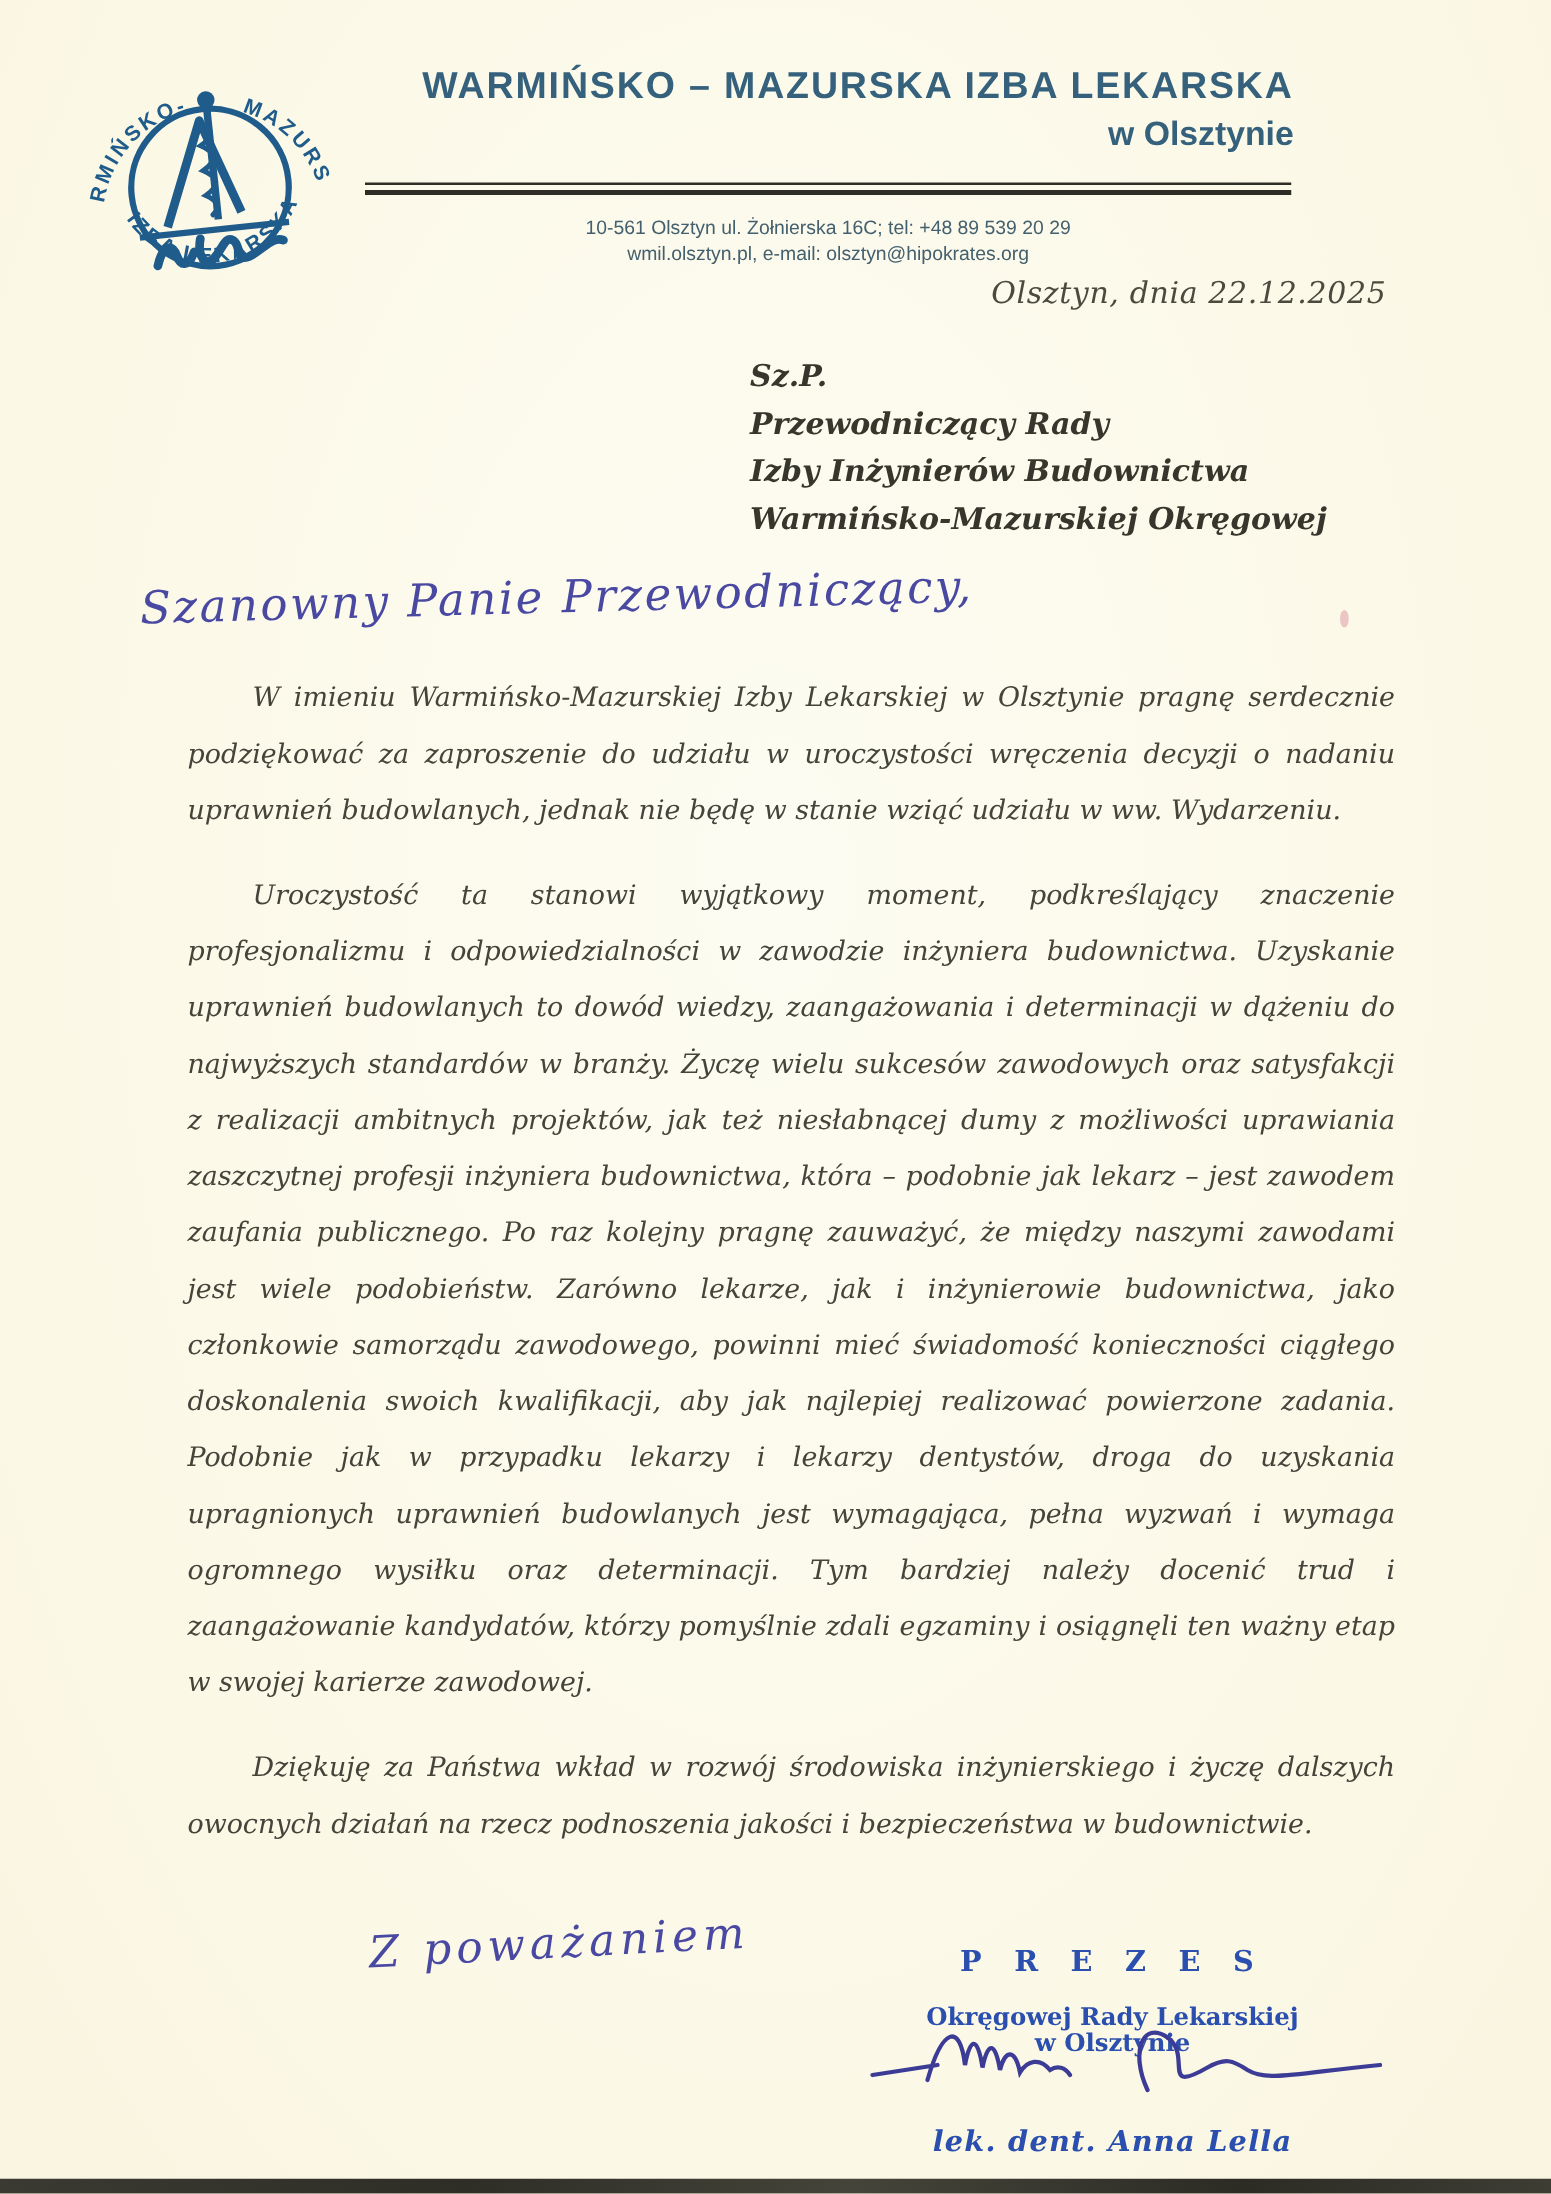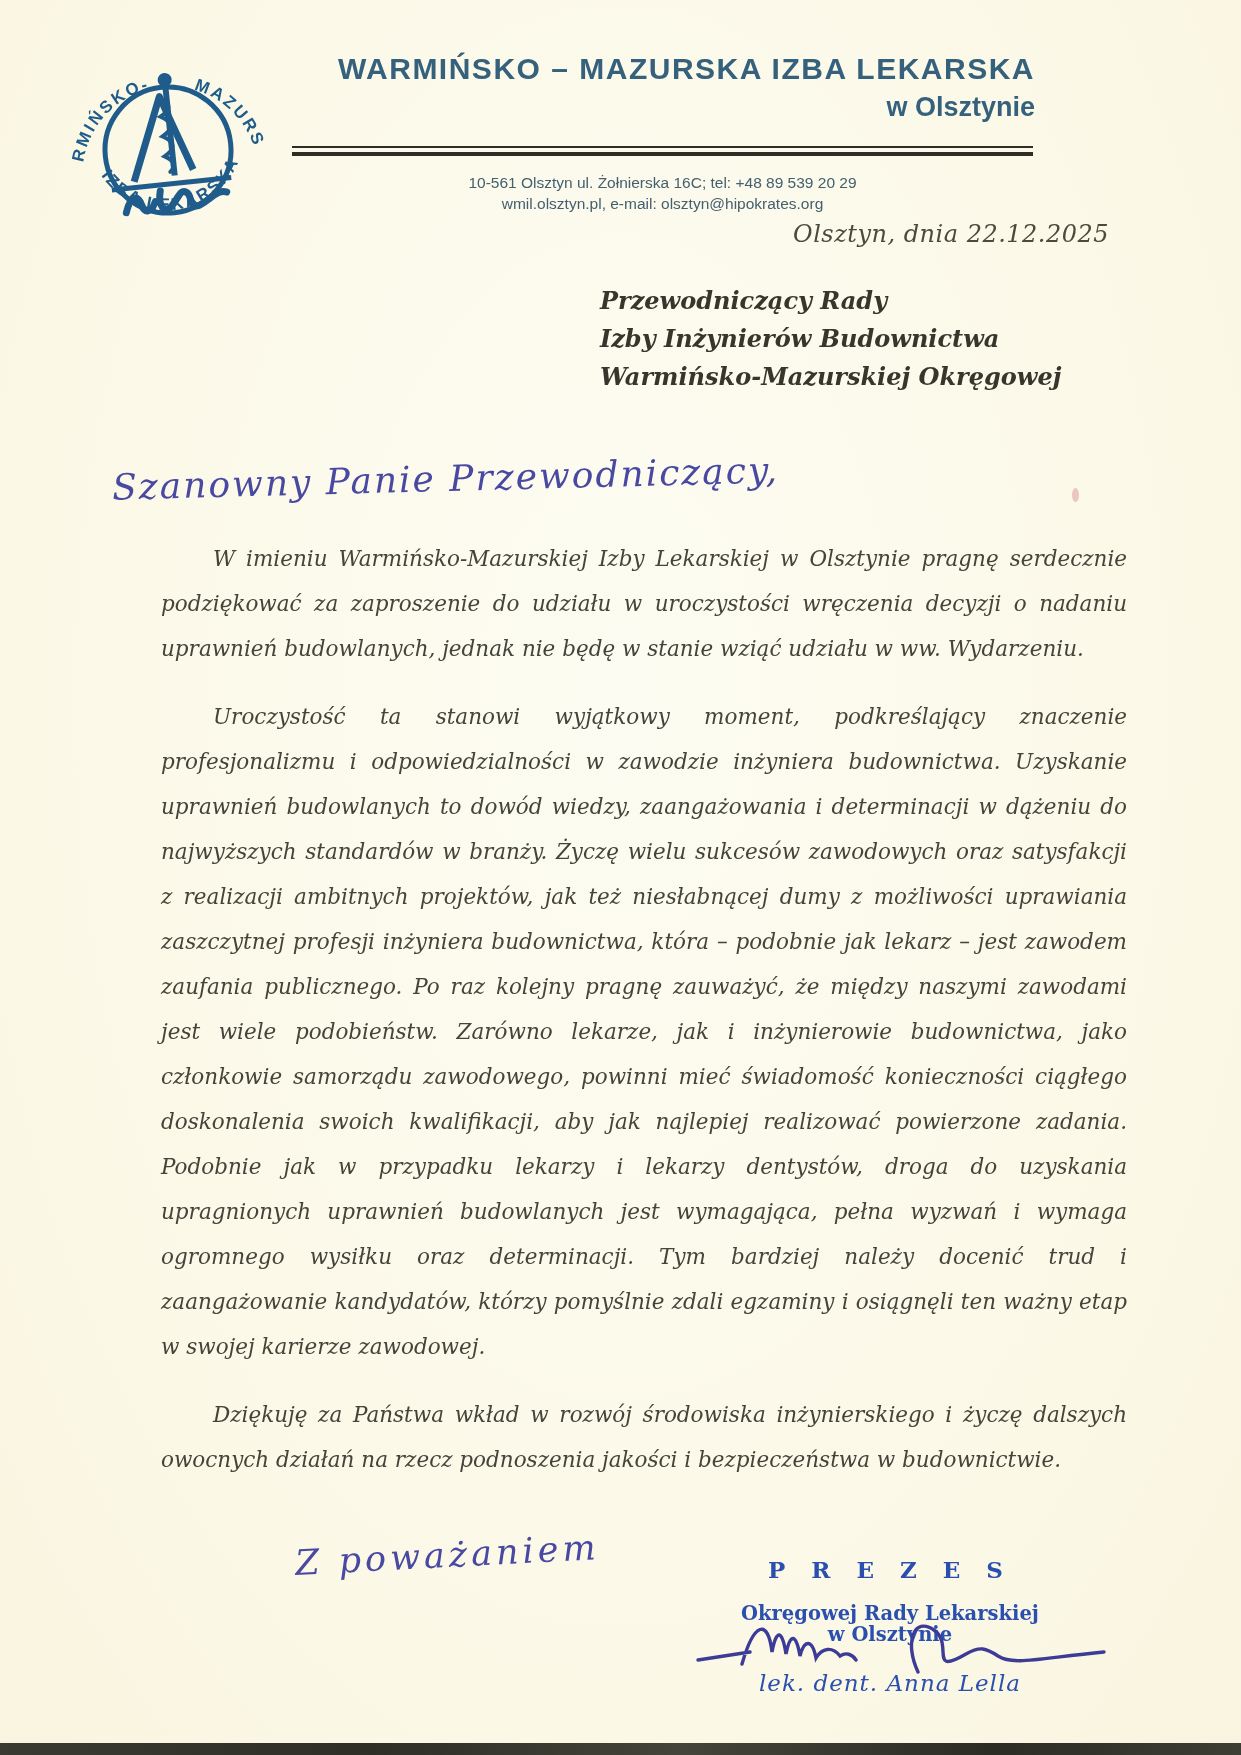--- a/index.html
+++ b/index.html
@@ -72,21 +72,21 @@
     transform: rotate(-1.5deg);
   }
   .closing {
     position: absolute; left: 295px; top: 1535px;
     font-size: 35px; letter-spacing: 4px;
     transform: rotate(-3deg);
   }
 
   
   .letter-body {
-    position: absolute; left: 161px; top: 536px; width: 966px;
+    position: absolute; left: 150px; top: 536px; width: 966px;
     font-size: 21.5px; line-height: 45px; color: #45443a;
     font-style: italic;
     text-align: justify;
   }
   .letter-body p { margin: 0 0 23px 0; text-indent: 52px; }
 
   
   .sig-block {
     position: absolute; left: 700px; top: 1556px; width: 380px;
     text-align: center;
@@ -94,22 +94,22 @@
     color: #2b4fae;
   }
   .sig-stamp-1 { font-size: 23px; font-weight: bold; letter-spacing: 9px; }
   .sig-stamp-2 { font-size: 19.5px; font-weight: bold; margin-top: 19px; }
   .sig-stamp-3 { font-size: 19.5px; font-weight: bold; margin-top: -2px; }
   .sig-scribble {
     position: absolute; left: -20px; top: 52px; width: 430px; height: 90px;
     pointer-events: none;
   }
   .sig-name {
-    font-size: 23px; font-weight: normal; font-style: italic;
-    margin-top: 24px; letter-spacing: 1px;
+    font-size: 23px; font-weight: bold; font-style: italic;
+    margin-top: 54px; letter-spacing: 1px;
   }
 
   
   .scan-bottom-bar {
     position: absolute; left: 0; bottom: 0; width: 100%; height: 12px;
     background: linear-gradient(to right, #3a3a32 0%, #2e2e27 30%, #44443a 55%, #2c2c25 80%, #3d3d34 100%);
   }
   .scan-speck {
     position: absolute; left: 1072px; top: 488px; width: 7px; height: 14px;
     background: #e7b8bb; border-radius: 50%; opacity: .8;
@@ -155,20 +155,21 @@
   </div>
   <div class="header-rule"></div>
   <div class="contact">
     <div>10-561 Olsztyn ul. Żołnierska 16C; tel: +48 89 539 20 29</div>
     <div>wmil.olsztyn.pl, e-mail: olsztyn@hipokrates.org</div>
   </div>
 
   <div class="date-line">Olsztyn, dnia 22.12.2025</div>
 
   <div class="recipient">
+    <div>Sz.P.</div>
     <div>Przewodniczący Rady</div>
     <div>Izby Inżynierów Budownictwa</div>
     <div>Warmińsko-Mazurskiej Okręgowej</div>
   </div>
 
   <div class="handwriting greeting">Szanowny Panie Przewodniczący,</div>
 
   <div class="letter-body">
     <p>W imieniu Warmińsko-Mazurskiej Izby Lekarskiej w Olsztynie pragnę serdecznie podziękować za zaproszenie do udziału w uroczystości wręczenia decyzji o nadaniu uprawnień budowlanych, jednak nie będę w stanie wziąć udziału w ww. Wydarzeniu.</p>
     <p>Uroczystość ta stanowi wyjątkowy moment, podkreślający znaczenie profesjonalizmu i odpowiedzialności w zawodzie inżyniera budownictwa. Uzyskanie uprawnień budowlanych to dowód wiedzy, zaangażowania i determinacji w dążeniu do najwyższych standardów w branży. Życzę wielu sukcesów zawodowych oraz satysfakcji z realizacji ambitnych projektów, jak też niesłabnącej dumy z możliwości uprawiania zaszczytnej profesji inżyniera budownictwa, która – podobnie jak lekarz – jest zawodem zaufania publicznego. Po raz kolejny pragnę zauważyć, że między naszymi zawodami jest wiele podobieństw. Zarówno lekarze, jak i inżynierowie budownictwa, jako członkowie samorządu zawodowego, powinni mieć świadomość konieczności ciągłego doskonalenia swoich kwalifikacji, aby jak najlepiej realizować powierzone zadania. Podobnie jak w przypadku lekarzy i lekarzy dentystów, droga do uzyskania upragnionych uprawnień budowlanych jest wymagająca, pełna wyzwań i wymaga ogromnego wysiłku oraz determinacji. Tym bardziej należy docenić trud i zaangażowanie kandydatów, którzy pomyślnie zdali egzaminy i osiągnęli ten ważny etap w swojej karierze zawodowej.</p>

